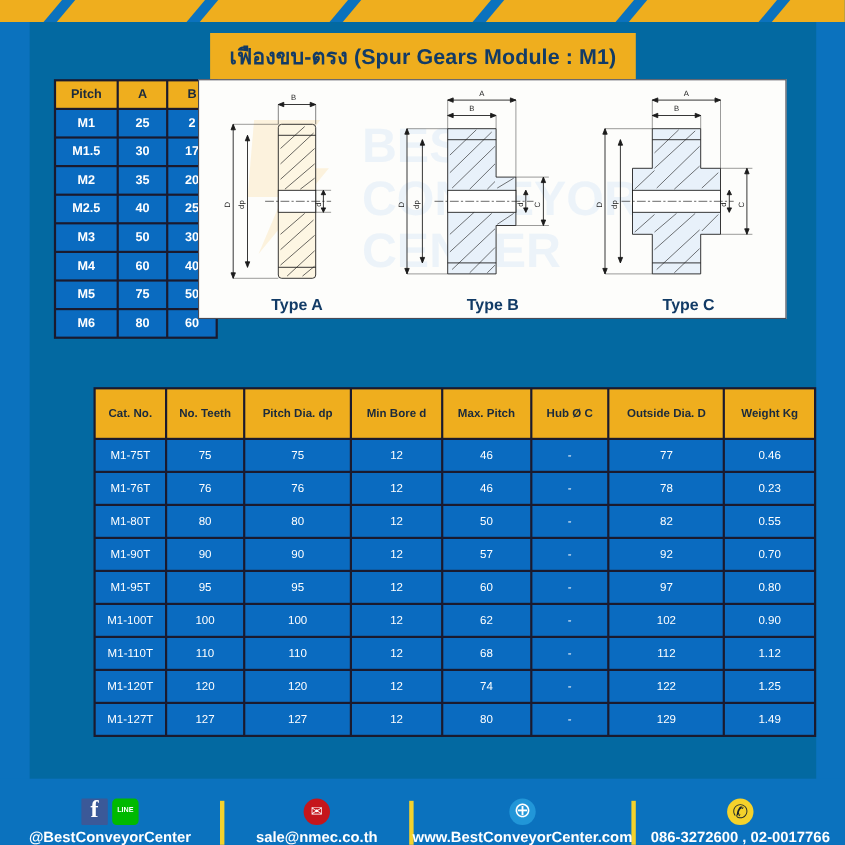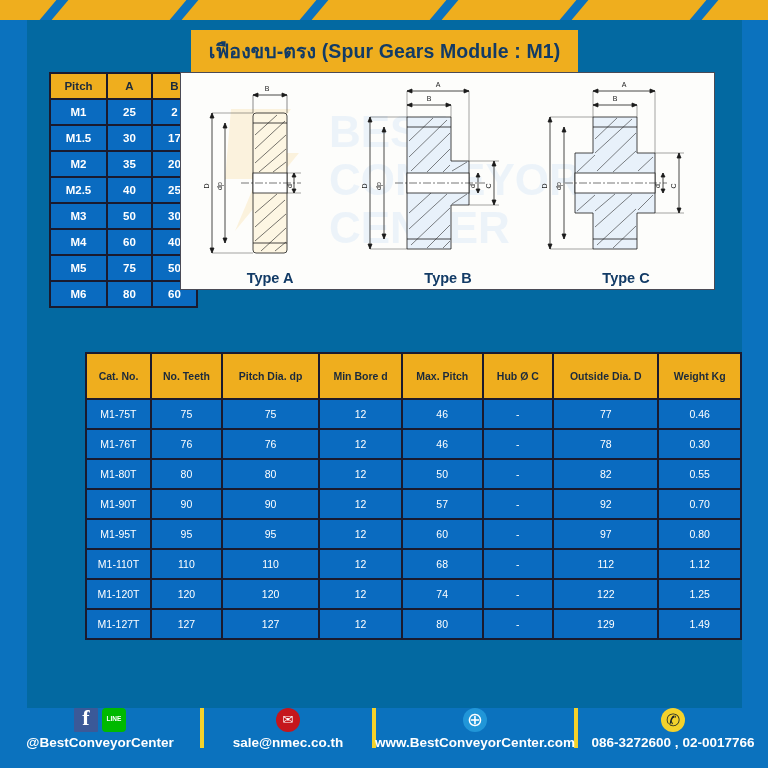--- a/index.html
+++ b/index.html
@@ -90,21 +90,21 @@
   }
   .spec td:first-child { font-weight: normal; }
   .c0 { width: 64px; } .c1 { width: 70px; } .c2 { width: 97px; }
   .c3 { width: 82px; } .c4 { width: 80px; } .c5 { width: 70px; }
   .c6 { width: 105px; } .c7 { width: 82px; }
 
   
   .footer {
     position: absolute; left: 0; top: 708px; width: 768px; height: 60px;
     background: #0B72BE; z-index: 4;
-    display: flex; align-items: flex-start;
+    display: flex; align-items: flex-end;
   }
   .fitem {
     display: flex; flex-direction: column; align-items: center;
     justify-content: center; gap: 3px; position: relative;
   }
   .fitem .ficons { display: flex; gap: 4px; align-items: center; height: 24px; }
   .flabel { color: #FFFFFF; font-size: 13.5px; font-weight: bold; white-space: nowrap; }
   .fsep { width: 4px; height: 40px; background: #F4D22B; }
 
   .ic { width: 24px; height: 24px; display: block; }
@@ -443,21 +443,21 @@
           <td class="c7">0.46</td>
         </tr>
         <tr>
           <td class="c0">M1-76T</td>
           <td class="c1">76</td>
           <td class="c2">76</td>
           <td class="c3">12</td>
           <td class="c4">46</td>
           <td class="c5">-</td>
           <td class="c6">78</td>
-          <td class="c7">0.30</td>
+          <td class="c7">0.23</td>
         </tr>
         <tr>
           <td class="c0">M1-80T</td>
           <td class="c1">80</td>
           <td class="c2">80</td>
           <td class="c3">12</td>
           <td class="c4">50</td>
           <td class="c5">-</td>
           <td class="c6">82</td>
           <td class="c7">0.55</td>
@@ -474,20 +474,30 @@
         </tr>
         <tr>
           <td class="c0">M1-95T</td>
           <td class="c1">95</td>
           <td class="c2">95</td>
           <td class="c3">12</td>
           <td class="c4">60</td>
           <td class="c5">-</td>
           <td class="c6">97</td>
           <td class="c7">0.80</td>
+        </tr>
+        <tr>
+          <td class="c0">M1-100T</td>
+          <td class="c1">100</td>
+          <td class="c2">100</td>
+          <td class="c3">12</td>
+          <td class="c4">62</td>
+          <td class="c5">-</td>
+          <td class="c6">102</td>
+          <td class="c7">0.90</td>
         </tr>
         <tr>
           <td class="c0">M1-110T</td>
           <td class="c1">110</td>
           <td class="c2">110</td>
           <td class="c3">12</td>
           <td class="c4">68</td>
           <td class="c5">-</td>
           <td class="c6">112</td>
           <td class="c7">1.12</td>

